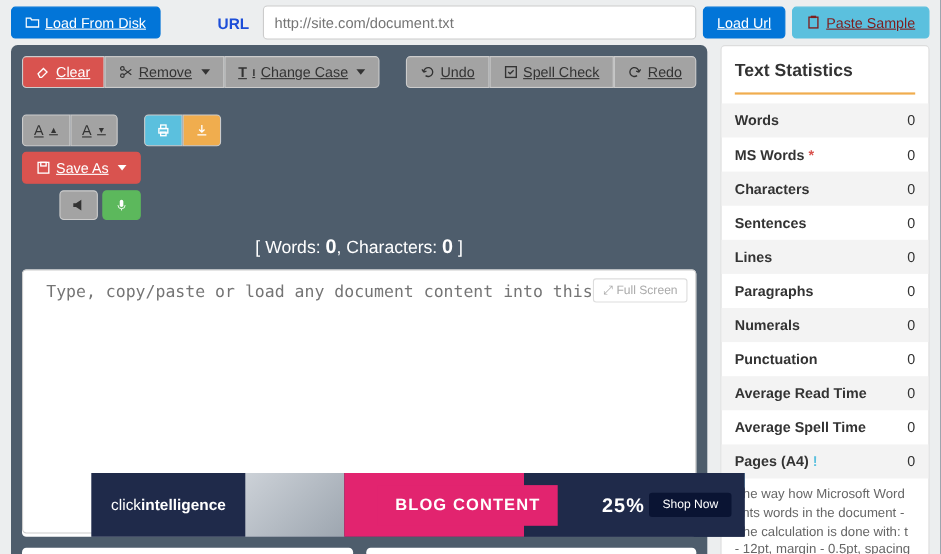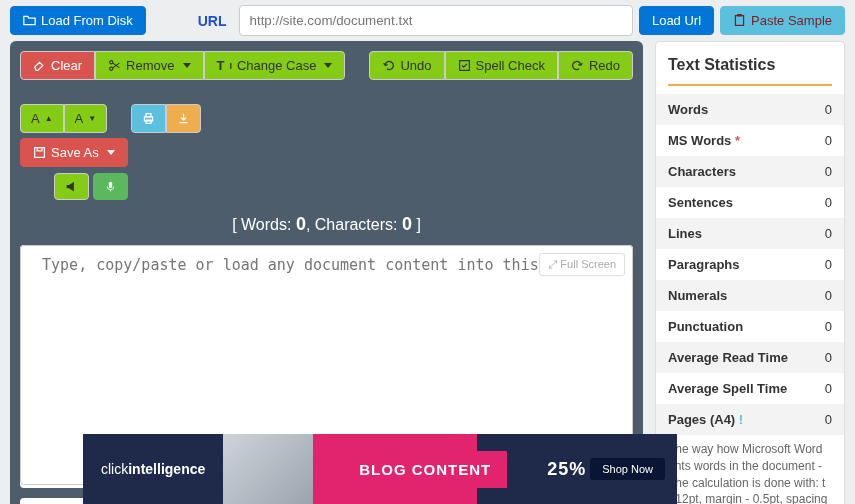--- a/index.html
+++ b/index.html
@@ -1,26 +1,26 @@
 <!DOCTYPE html>
 <html><head>
 <meta charset="utf-8">
 <style>
 * { box-sizing: border-box; margin: 0; padding: 0; }
 body { font-family: -apple-system, BlinkMacSystemFont, "Segoe UI", Helvetica, Arial, sans-serif; background: #eceeef; font-size: 14px; color: #333; width: 855px; height: 504px; overflow: hidden; position: relative; }
 .top-bar { display: flex; align-items: center; gap: 6px; padding: 5px 10px; }
-.btn { display: inline-flex; align-items: center; padding: 6px 12px; border-radius: 4px; border: 1px solid transparent; cursor: pointer; font-size: 13px; gap: 5px; background: #fff; }
+.btn { display: inline-flex; align-items: center; padding: 6px 12px; border-radius: 4px; border: 1px solid transparent; cursor: pointer; font-size: 13px; gap: 5px; background: #fff; text-decoration: underline; }
 .btn-primary { background: #0275d8; color: #fff; border-color: #0275d8; }
 .btn-info { background: #5bc0de; color: #7f1d1d; border-color: #5bc0de; }
 .btn-danger-outline { background: #d9534f; color: #fff; border-color:#d9534f; }
 .btn-group { display: inline-flex; }
 .btn-group .btn { border-radius: 0; border: 1px solid #ccc; }
 .btn-group .btn:first-child { border-top-left-radius: 4px; border-bottom-left-radius: 4px; }
 .btn-group .btn:last-child { border-top-right-radius: 4px; border-bottom-right-radius: 4px; }
-.btn-white { background: #84cc16; color: #333; border: 1px solid #ccc; }
+.btn-white { background: #a3a3a3; color: #333; border: 1px solid #ccc; }
 .url-label { font-weight: 600; color: #1d4ed8; margin: 0 6px; padding-left: 40px; }
 .url-input { flex: 1; padding: 7px 10px; border: 1px solid #ccc; border-radius: 4px; color: #000000; }
 .main-wrap { display: flex; gap: 12px; padding: 0 10px 10px 10px; }
 .editor-panel { flex: 1; background: #4e5d6c; border-radius: 6px; padding: 10px; min-width: 0; }
 .toolbar { display: flex; gap: 5px; flex-wrap: wrap; justify-content: space-between; }
 .toolbar-left { display: flex; gap: 24px; flex-wrap: wrap; }
 .toolbar-right { display: flex; gap: 6px; align-items: flex-start; flex-direction: column; }
 .btn-danger { background: #d9534f; color: #fff; border-color:#d9534f; }
 .btn-success { background: #5cb85c; color: #fff; border-color: #5cb85c; }
 .btn-warning { background: #f0ad4e; color: #fff; border-color: #f0ad4e; border-radius: 0 4px 4px 0; }
@@ -39,21 +39,21 @@
 .stat-row { display: flex; justify-content: space-between; padding: 8px 12px; font-size: 13px; }
 .stat-row:nth-child(odd) { background: #f3f3f3; }
 .stat-label { font-weight: 600; color: #333; }
 .stat-val { color: #333; }
 .star { color: #d9534f; }
 .info-i { color: #5bc0de; font-weight: 700; }
 .footnote { font-size: 12px; color: #666; padding: 6px 12px; line-height: 1.4; }
 .caret { display:inline-block; width:0; height:0; border-left:4px solid transparent; border-right:4px solid transparent; border-top:5px solid currentColor; margin-left:3px; vertical-align:middle;}
 .icon-svg { width: 13px; height: 13px; }
 .speaker-row { display:flex; gap:4px; justify-content:flex-end; width:100%; }
-.ad-banner { position: absolute; left: 83px; bottom: 0; width: 594px; height: 70px; background: #1f2a4a; display: flex; align-items: center; overflow: hidden; }
+.ad-banner { position: absolute; left: 83px; bottom: 16px; width: 594px; height: 58px; background: #1f2a4a; display: flex; align-items: center; overflow: hidden; }
 .ad-logo { color: #fff; font-size: 14px; font-weight: 600; padding: 0 18px; }
 .ad-img { width: 90px; height: 75px; background: linear-gradient(135deg,#cfd4da,#9aa3ad); }
 .ad-pink { flex:1; height:100%; background: linear-gradient(90deg,#e2246f 0%, #e2246f 45%, #1f2a4a 45%); display:flex; align-items:center; position:relative; }
 .ad-pink-box { background:#e2246f; color:#fff; font-weight:700; font-size:15px; padding:10px 16px; margin-left:30px; letter-spacing:1px;}
 .ad-off { color:#fff; font-weight:700; font-size:18px; margin-left:40px; letter-spacing:1px;}
 .ad-shop { position:absolute; right:12px; background:#0a1433; color:#fff; font-size:11px; padding:5px 12px; border-radius:3px;}
 .adchoices { position:absolute; top:0; right:0; background:#7fc4e8; color:#fff; font-size:10px; padding:1px 4px; }
 </style>
 </head>
 <body>

